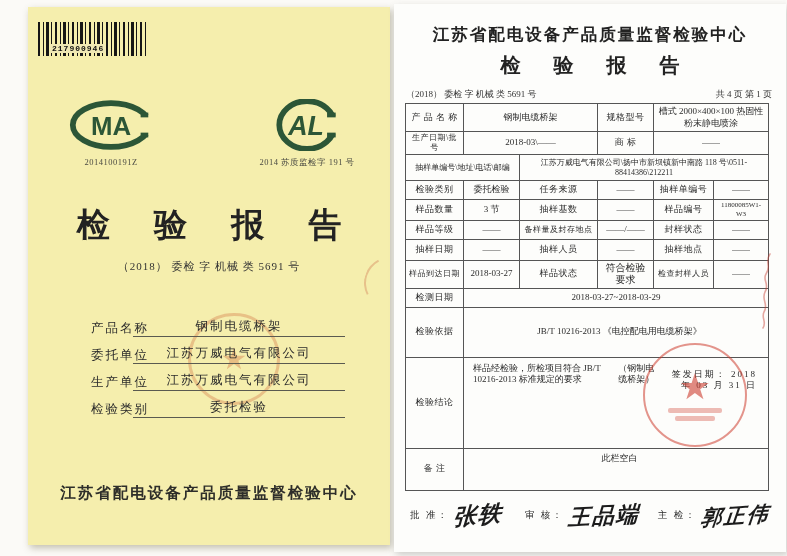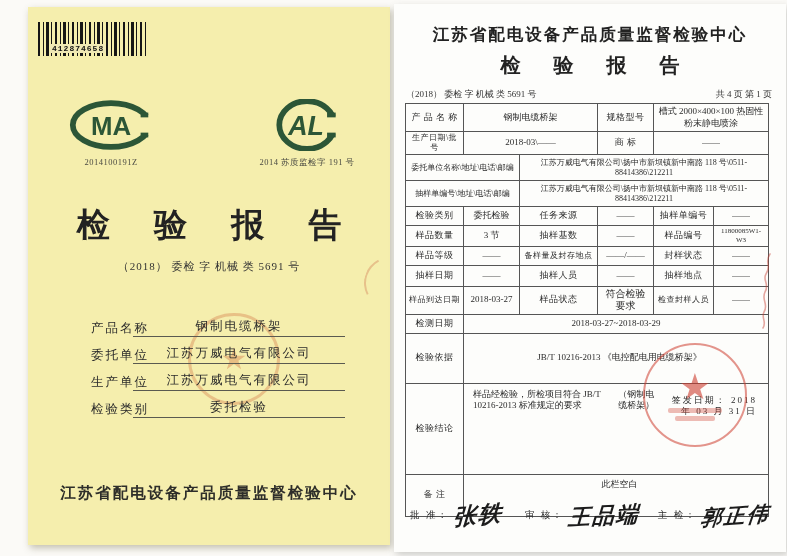--- a/index.html
+++ b/index.html
@@ -75,21 +75,21 @@
   .sign-name.n3 { font-size:21px; transform:rotate(-4deg) skewX(-10deg); }
 </style>
 </head>
 <body>
 
 <div class="stage">
 
   <div class="page-left">
 
     <div class="barcode">
-      <span class="barcode-num">412874658</span>
+      <span class="barcode-num">217900946</span>
     </div>
 
     <div class="logo-row">
       <div class="logo-block">
         <svg class="logo-svg" viewBox="0 0 90 54">
           <ellipse cx="45" cy="27" rx="40" ry="23" fill="none" stroke="#2c5637" stroke-width="6"></ellipse>
           <rect x="76" y="16" width="14" height="22" fill="#f5eead"></rect>
           <rect x="76" y="14" width="8" height="5" fill="#2c5637"></rect>
           <rect x="76" y="35" width="8" height="5" fill="#2c5637"></rect>
           <text x="45" y="37" text-anchor="middle" font-family="Liberation Sans, sans-serif" font-size="27" font-weight="bold" fill="#2c5637">MA</text>
@@ -163,24 +163,20 @@
         <td class="lab">规格型号</td>
         <td colspan="2">槽式 2000×400×100 热固性粉末静电喷涂</td>
       </tr>
       <tr style="height:18px">
         <td class="lab" style="font-size:8px">生产日期\批号</td>
         <td colspan="2">2018-03\——</td>
         <td class="lab">商  标</td>
         <td colspan="2">——</td>
       </tr>
       <tr style="height:26px">
-        <td colspan="2" class="small2">委托单位名称\地址\电话\邮编</td>
-        <td colspan="4" class="small2">江苏万威电气有限公司\扬中市新坝镇新中南路 118 号\0511-88414386\212211</td>
-      </tr>
-      <tr style="height:26px">
         <td colspan="2" class="small2">抽样单编号\地址\电话\邮编</td>
         <td colspan="4" class="small2">江苏万威电气有限公司\扬中市新坝镇新中南路 118 号\0511-88414386\212211</td>
       </tr>
       <tr style="height:19px">
         <td class="lab">检验类别</td>
         <td>委托检验</td>
         <td class="lab">任务来源</td>
         <td>——</td>
         <td class="lab">抽样单编号</td>
         <td>——</td>

